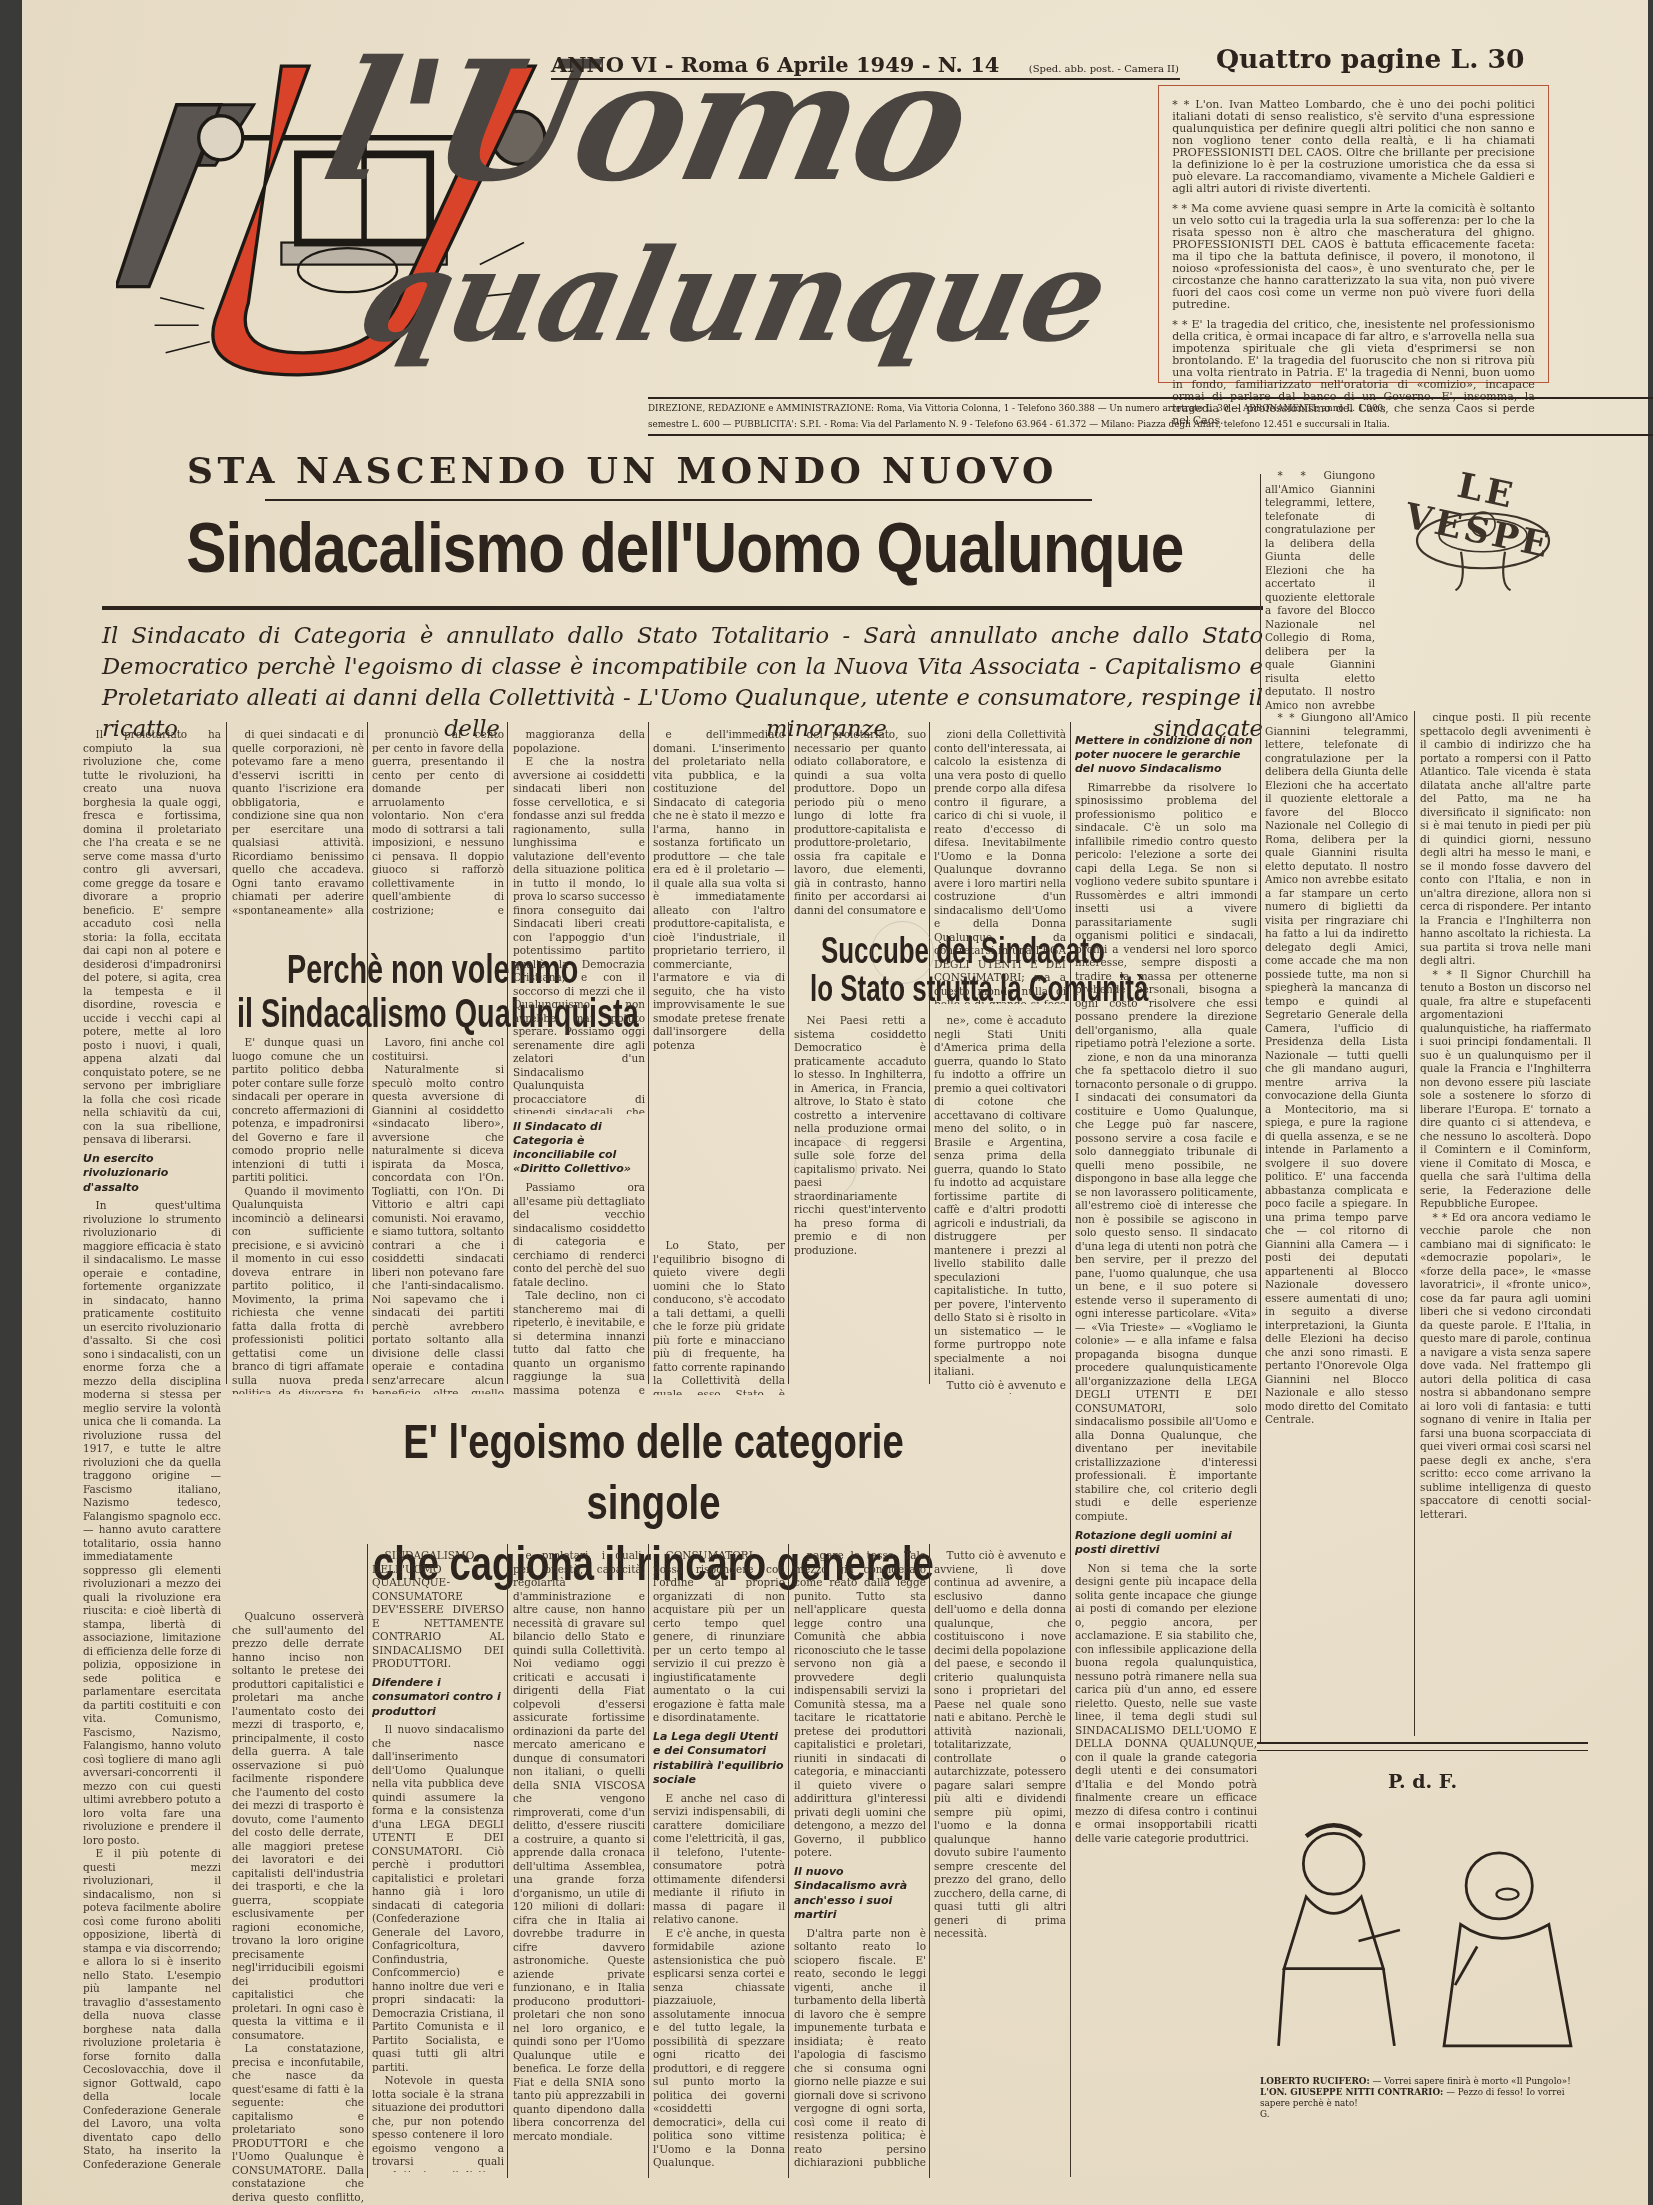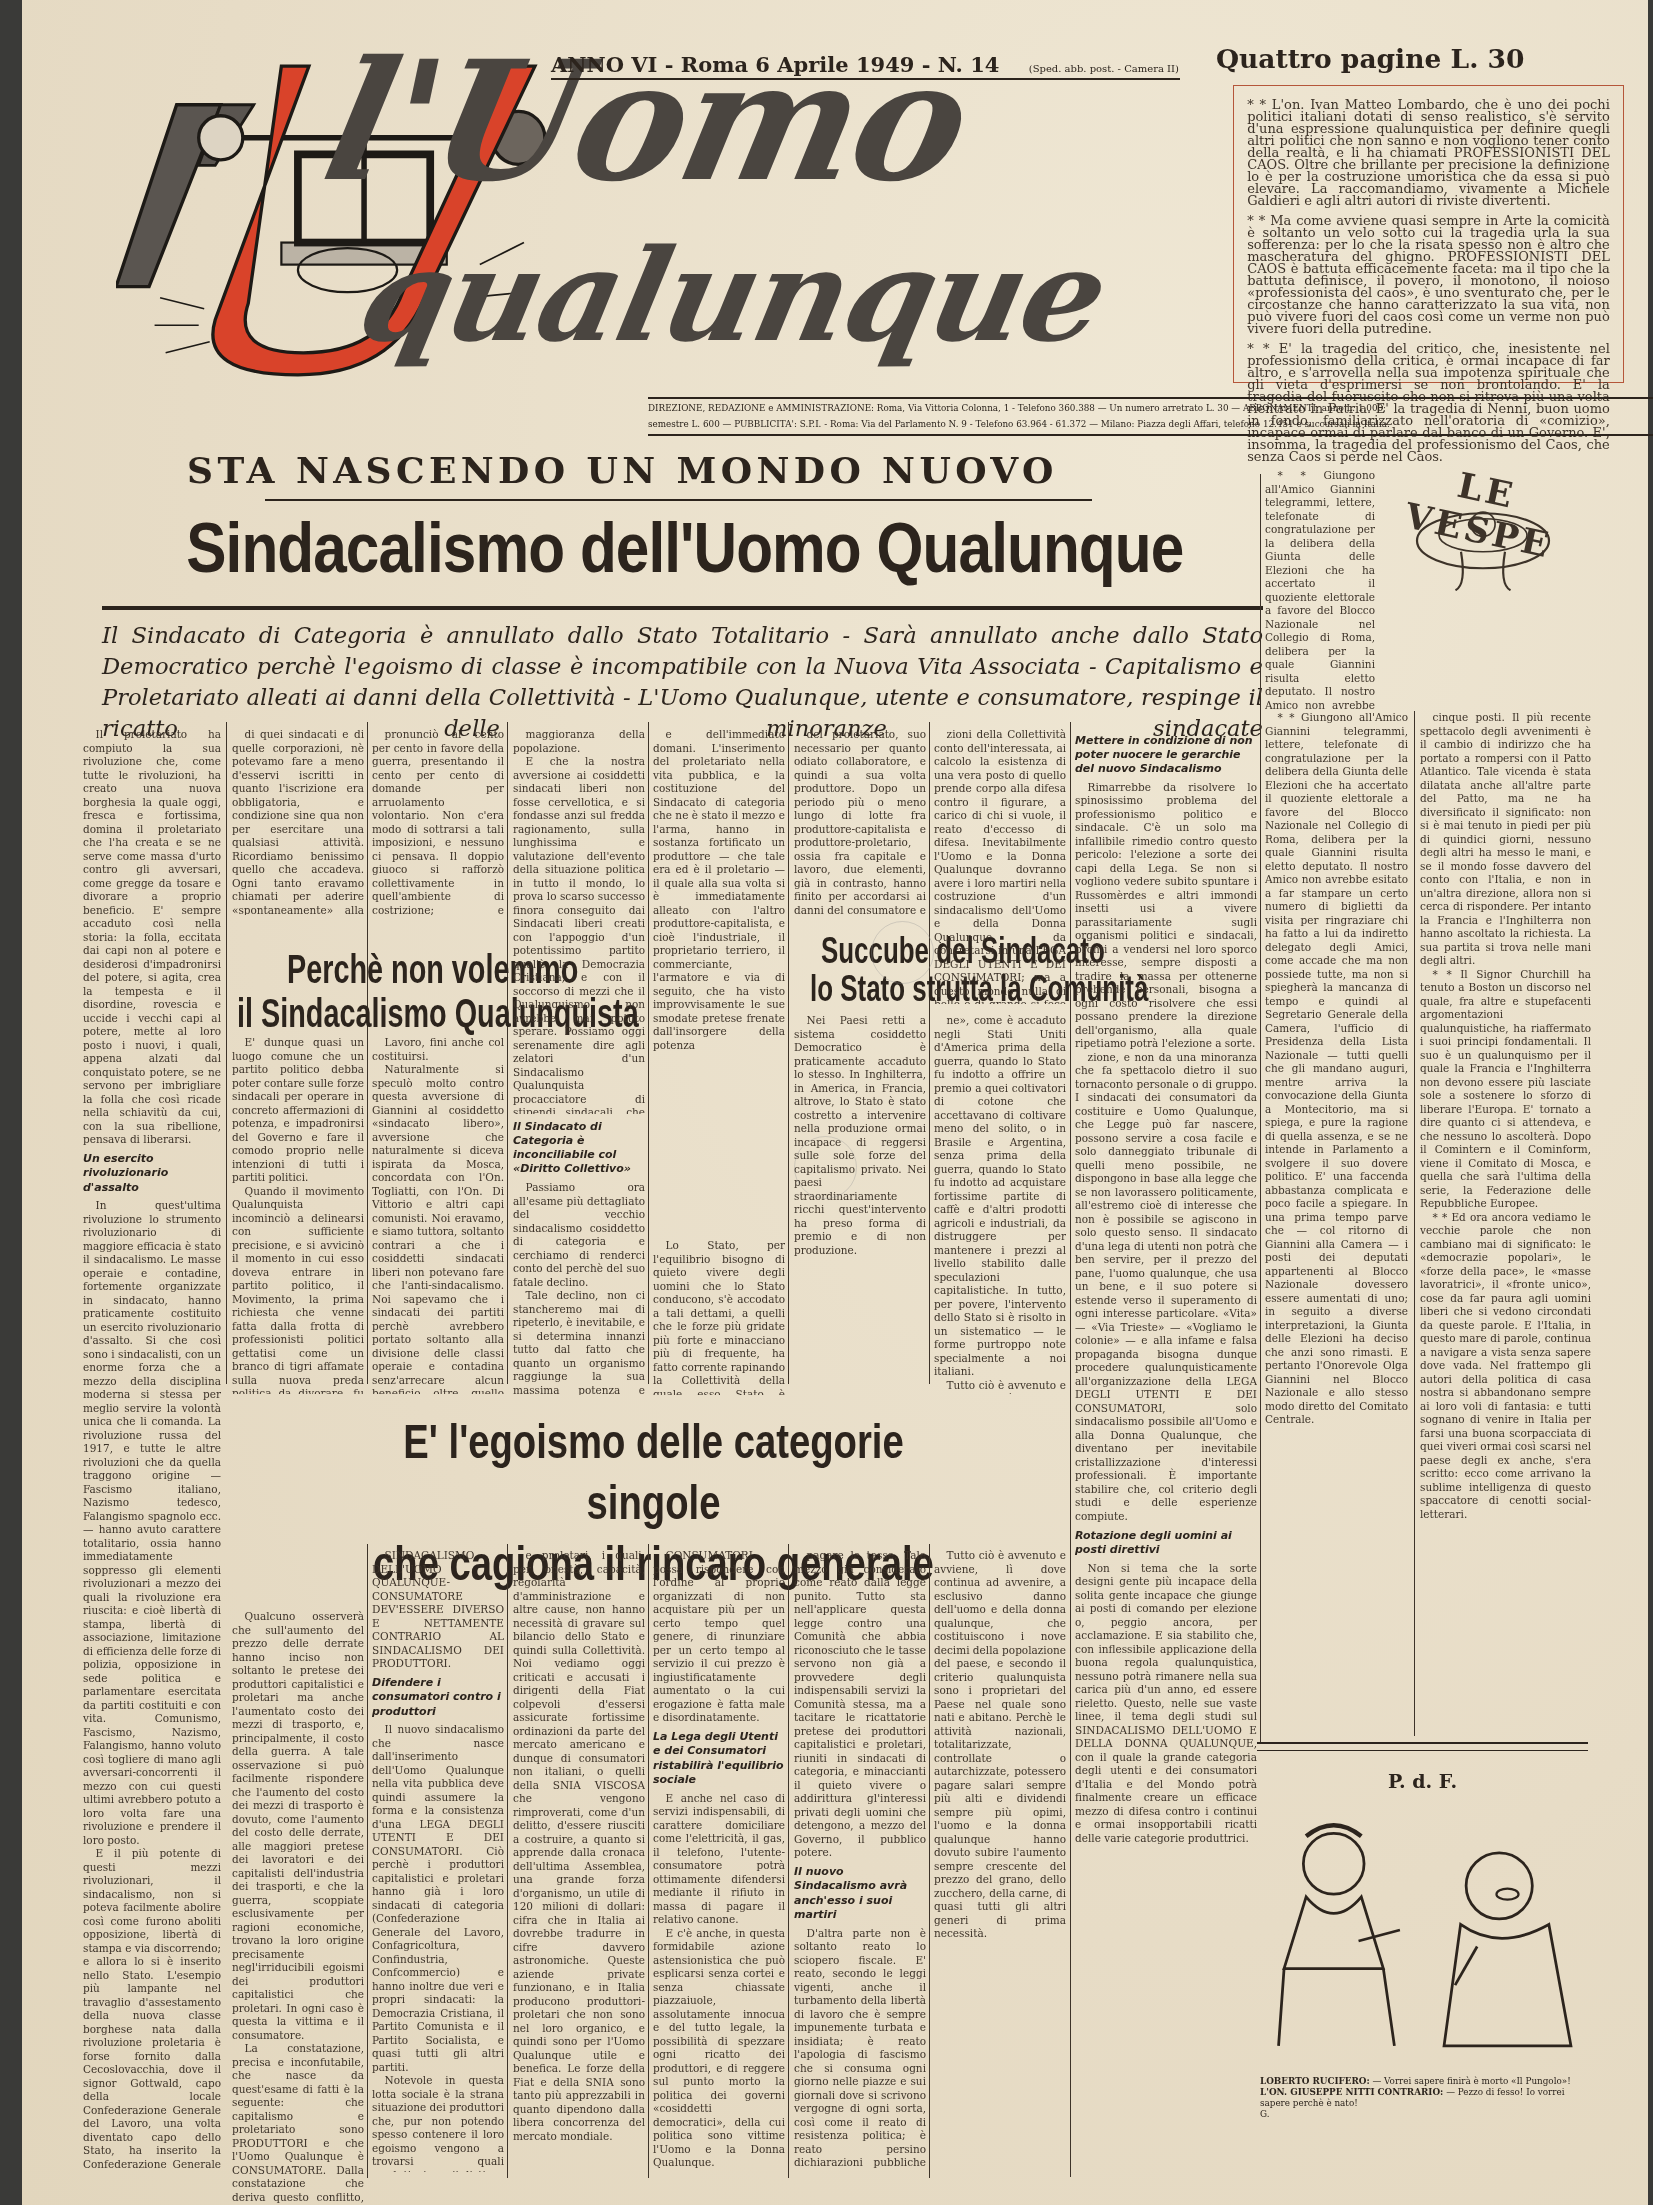--- a/index.html
+++ b/index.html
@@ -7,22 +7,22 @@
   .paper{position:absolute;left:22px;top:0;width:1626px;height:2205px;background:#ebe2cf;
     background-image:radial-gradient(ellipse at 70% 20%, #efe7d4 0%, #e7dcc6 60%, #e2d6bd 100%);}
   
   .logo{position:absolute;left:94px;top:33px;width:441px;height:364px;}
   .logo-text{position:absolute;left:309px;top:39px;font-family:"DejaVu Serif",serif;font-weight:bold;font-style:italic;font-size:165px;color:#4a4540;letter-spacing:-3.3px;line-height:1;transform:skewX(-12deg);}
   .logo-text2{position:absolute;left:342px;top:232px;font-family:"DejaVu Serif",serif;font-weight:bold;font-style:italic;font-size:127px;color:#4a4540;letter-spacing:-2.2px;line-height:1;transform:skewX(-12deg);}
   .issue-line{position:absolute;left:529px;top:52px;font-family:"DejaVu Serif",serif;font-weight:bold;font-size:21px;color:#2c241d;}
   .issue-line .small{font-size:10px;font-weight:normal;margin-left:22px;}
   .issue-rule{position:absolute;left:529px;top:78px;width:629px;height:2.2px;background:#2c241d;}
   .price{position:absolute;left:1194px;top:43px;font-family:"DejaVu Serif",serif;font-weight:bold;font-size:26.5px;color:#2c241d;}
-  .box{position:absolute;left:1211px;top:85px;width:391px;height:298px;border:1.7px double #b5563a;padding:13.2px 13.2px;box-sizing:border-box;
-    font-family:"DejaVu Serif",serif;font-size:13px;line-height:12px;color:#3d3329;text-align:justify;}
+  .box{position:absolute;left:1136px;top:85px;width:391px;height:298px;border:1.7px double #b5563a;padding:13.2px 13.2px;box-sizing:border-box;
+    font-family:"DejaVu Serif",serif;font-size:11px;line-height:12px;color:#3d3329;text-align:justify;}
   .box p{margin:0 0 7.7px 0;}
   .addr{position:absolute;left:626px;top:397px;width:1025px;height:39px;border-top:2.2px solid #2c241d;border-bottom:2.2px solid #2c241d;
     font-family:"DejaVu Serif",serif;font-size:8.8px;line-height:15.4px;color:#2c241d;padding:2.2px 0;box-sizing:border-box;white-space:nowrap;overflow:hidden;}
   
   .kicker{position:absolute;left:165px;top:449px;width:937px;font-family:"DejaVu Serif",serif;font-weight:bold;font-size:36px;letter-spacing:4.4px;color:#2c241d;}
   .kicker-rule{position:absolute;left:243px;top:499px;width:827px;height:2.2px;background:#2c241d;}
   .headline{position:absolute;left:77px;top:507px;width:1163px;text-align:center;font-family:"Liberation Sans Narrow","Liberation Sans",sans-serif;font-weight:bold;font-size:71px;letter-spacing:-1.1px;color:#2c241d;transform:scaleX(0.85);transform-origin:center;white-space:nowrap;}
   .head-rule{position:absolute;left:80px;top:606px;width:1161px;height:3.9px;background:#2c241d;}
   .deck{position:absolute;left:80px;top:620px;width:1161px;font-family:"DejaVu Serif",serif;font-style:italic;font-size:22.6px;line-height:31px;color:#2c241d;text-align:justify;text-align-last:justify;}
   

